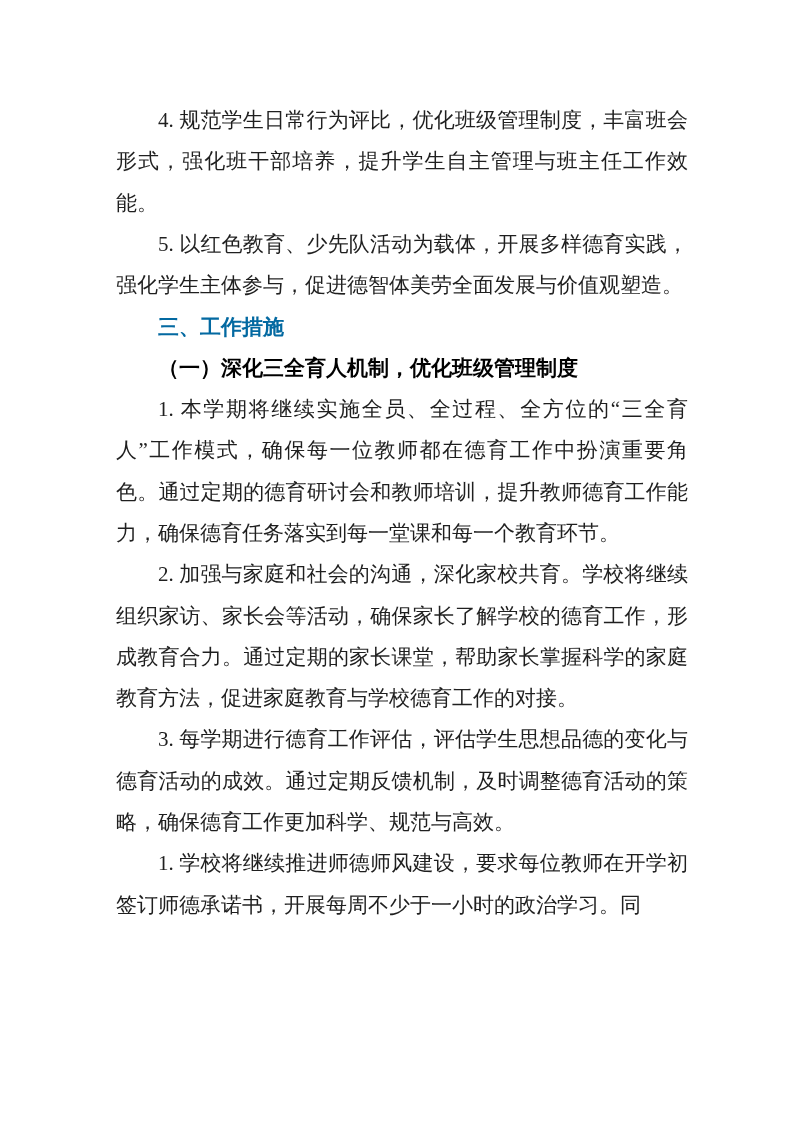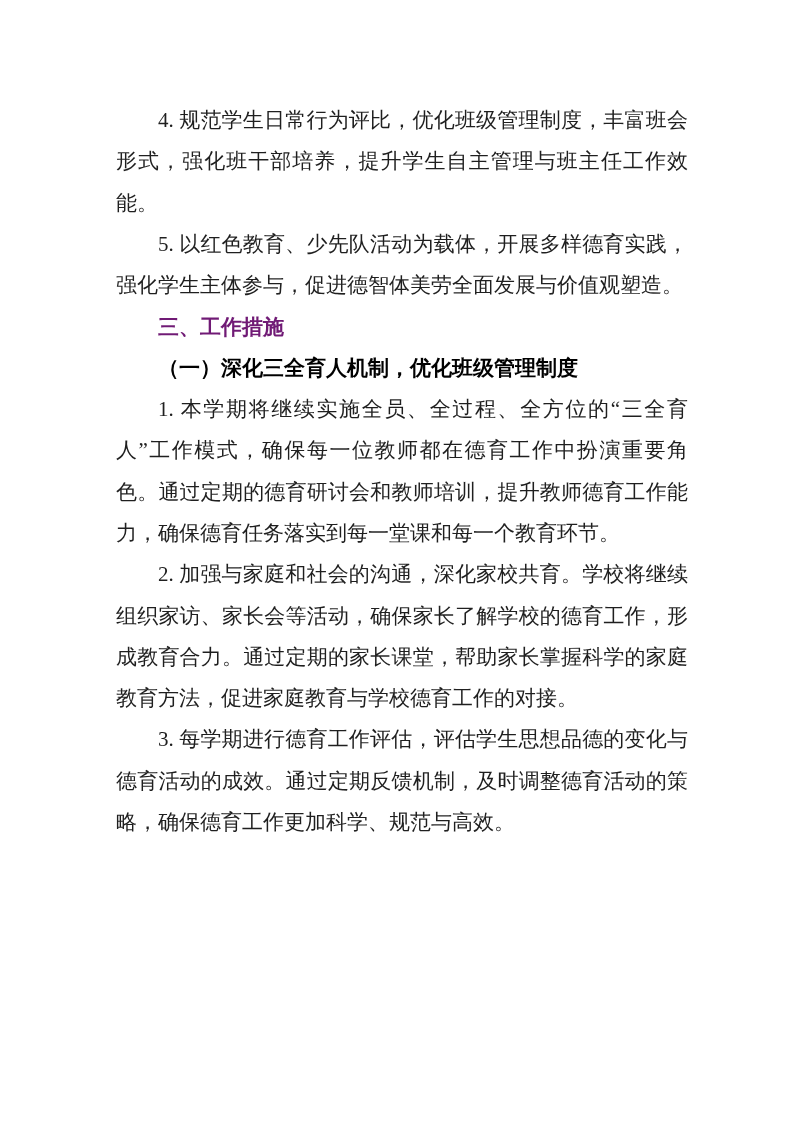--- a/index.html
+++ b/index.html
@@ -32,34 +32,35 @@
     text-indent: 2em;
   }
   p.body-para {
     font-family: "Liberation Serif", "DejaVu Serif", serif;
     font-weight: normal;
     color: #1f1f1f;
   }
   p.section-heading {
     font-family: "Liberation Sans", "DejaVu Sans", sans-serif;
     font-weight: bold;
-    color: #701a75;
+    color: #0369a1;
   }
   p.subsection-heading {
     font-family: "Liberation Serif", "DejaVu Serif", serif;
     font-weight: bold;
     color: #000000;
   }
 </style>
 </head>
 <body>
 
 <div class="page">
   <div class="content" id="doc-body">
       <p class="body-para">4. 规范学生日常行为评比，优化班级管理制度，丰富班会形式，强化班干部培养，提升学生自主管理与班主任工作效能。</p>
       <p class="body-para">5. 以红色教育、少先队活动为载体，开展多样德育实践，强化学生主体参与，促进德智体美劳全面发展与价值观塑造。</p>
       <p class="section-heading">三、工作措施</p>
       <p class="subsection-heading">（一）深化三全育人机制，优化班级管理制度</p>
       <p class="body-para">1. 本学期将继续实施全员、全过程、全方位的“三全育人”工作模式，确保每一位教师都在德育工作中扮演重要角色。通过定期的德育研讨会和教师培训，提升教师德育工作能力，确保德育任务落实到每一堂课和每一个教育环节。</p>
       <p class="body-para">2. 加强与家庭和社会的沟通，深化家校共育。学校将继续组织家访、家长会等活动，确保家长了解学校的德育工作，形成教育合力。通过定期的家长课堂，帮助家长掌握科学的家庭教育方法，促进家庭教育与学校德育工作的对接。</p>
       <p class="body-para">3. 每学期进行德育工作评估，评估学生思想品德的变化与德育活动的成效。通过定期反馈机制，及时调整德育活动的策略，确保德育工作更加科学、规范与高效。</p>
+      <p class="body-para">1. 学校将继续推进师德师风建设，要求每位教师在开学初签订师德承诺书，开展每周不少于一小时的政治学习。同</p>
     </div>
 </div>
 
 </body></html>

